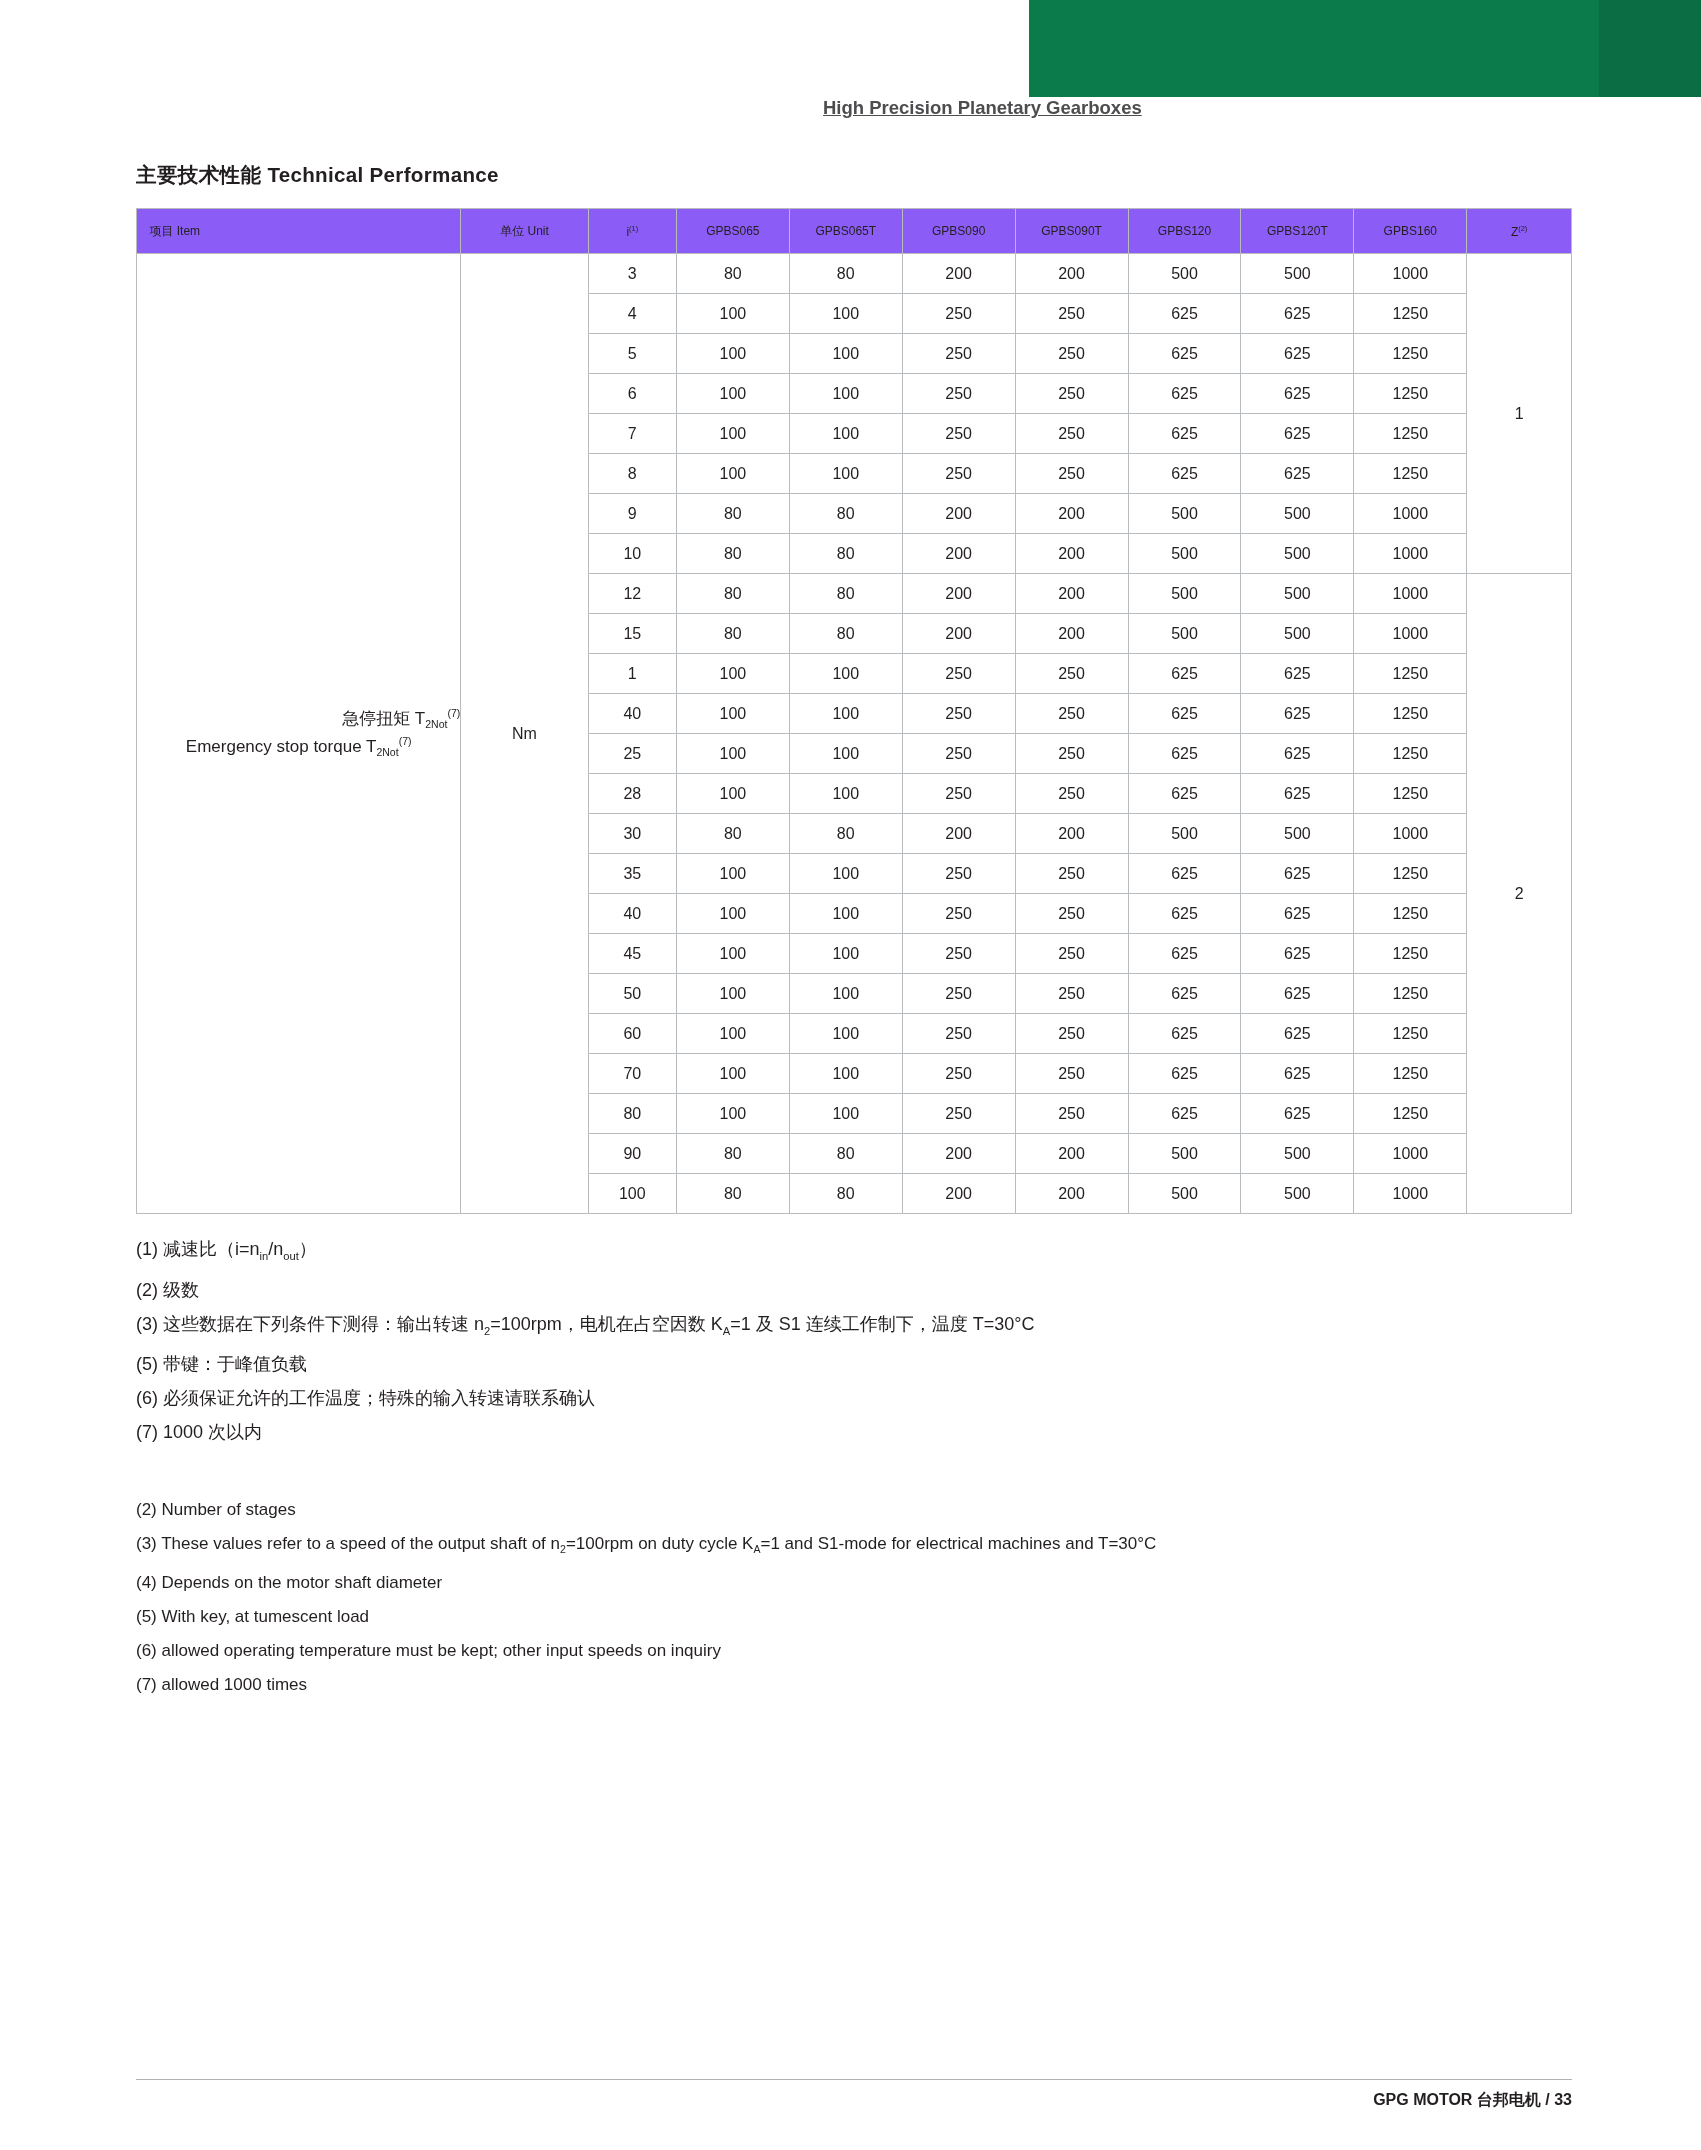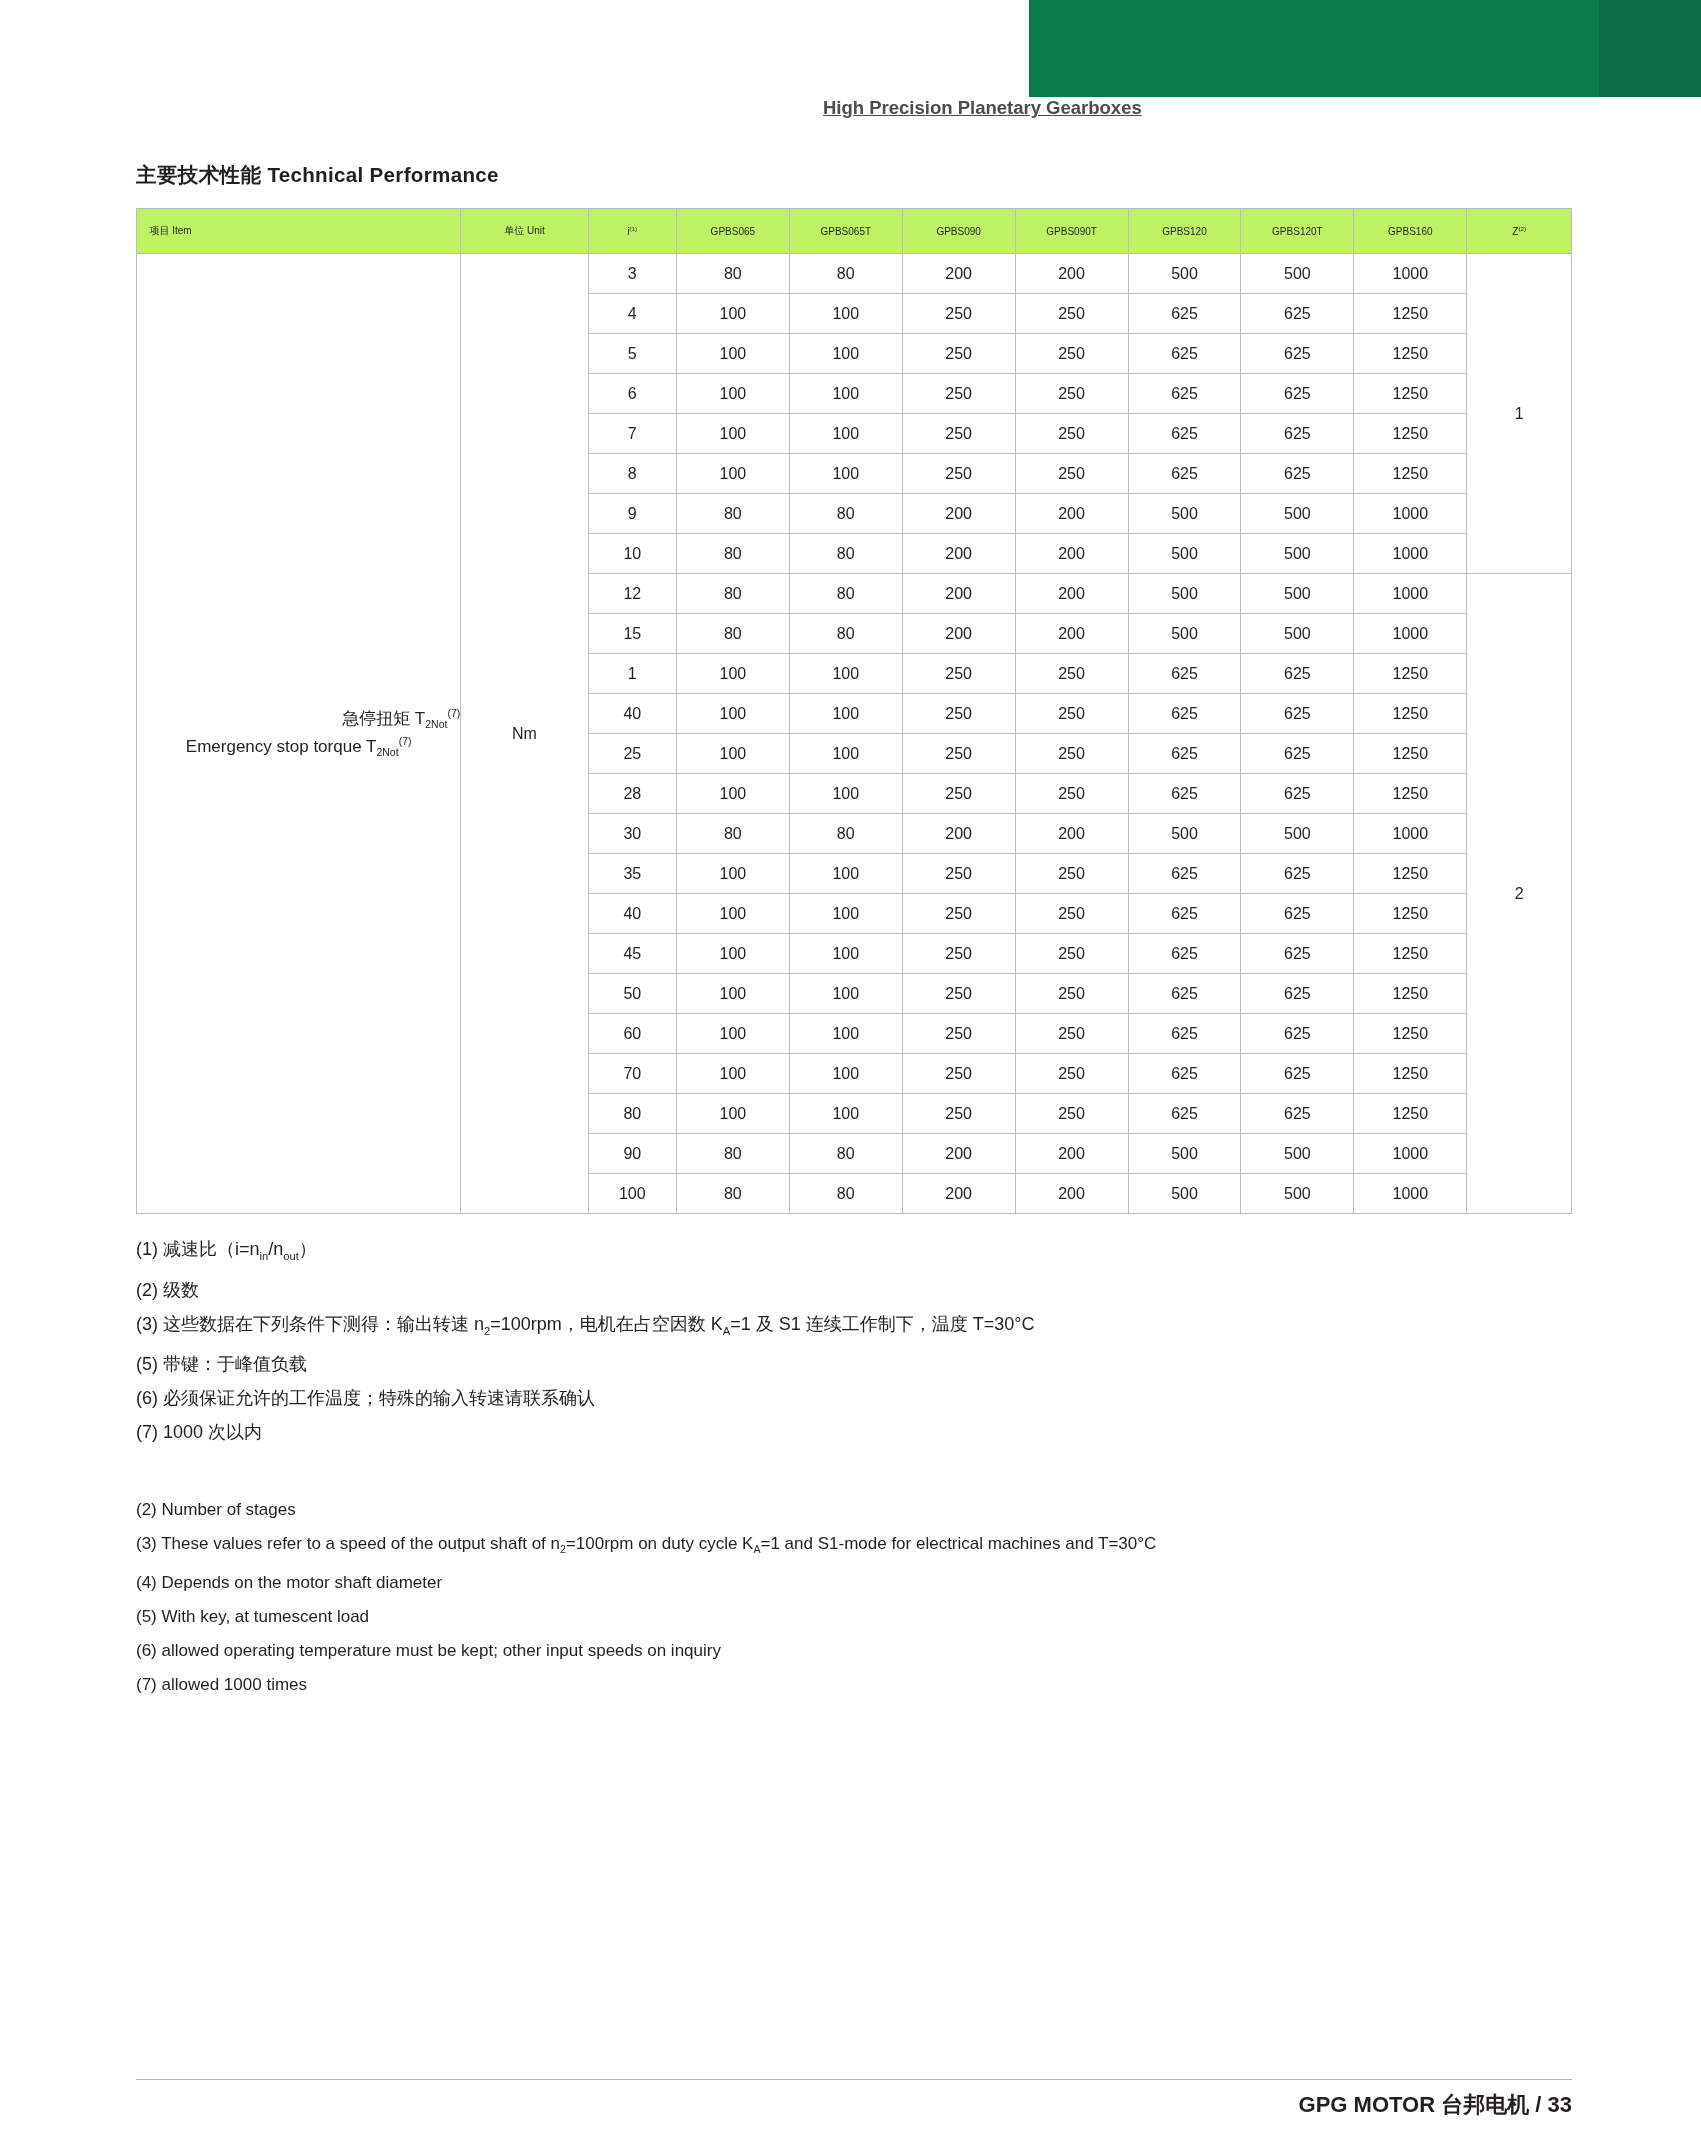--- a/index.html
+++ b/index.html
@@ -91,22 +91,22 @@
     border: 0.7px solid #b9bcbe;
     text-align: center;
     vertical-align: middle;
     padding: 0;
     height: 39px;
     color: #231f20;
     font-weight: normal;
   }
   table.perf thead th {
     height: 44px;
-    background: #bef264;
-    font-size: 10px;
+    background: #8b5cf6;
+    font-size: 12px;
   }
   .col-item   { width: 316px; }
   .col-unit   { width: 124px; }
   .col-i      { width: 86px; }
   .col-model  { width: 110px; }
   .col-z      { width: 102px; }
 
   .th-item, .th-unit {
     text-align: left !important;
     padding-left: 12.4px !important;
@@ -154,21 +154,21 @@
     width: 1436px;
     height: 0.7px;
     background: #b0b3b5;
   }
   .footer-text {
     position: absolute;
     top: 2090px;
     left: 1029px;
     width: 543px;
     text-align: right;
-    font-size: 22px;
+    font-size: 16px;
     font-weight: bold;
     color: #231f20;
   }
 </style>
 </head>
 <body>
 
 <div class="header">
   <div class="header-bar"></div>
   <div class="header-bar-dark"></div>

